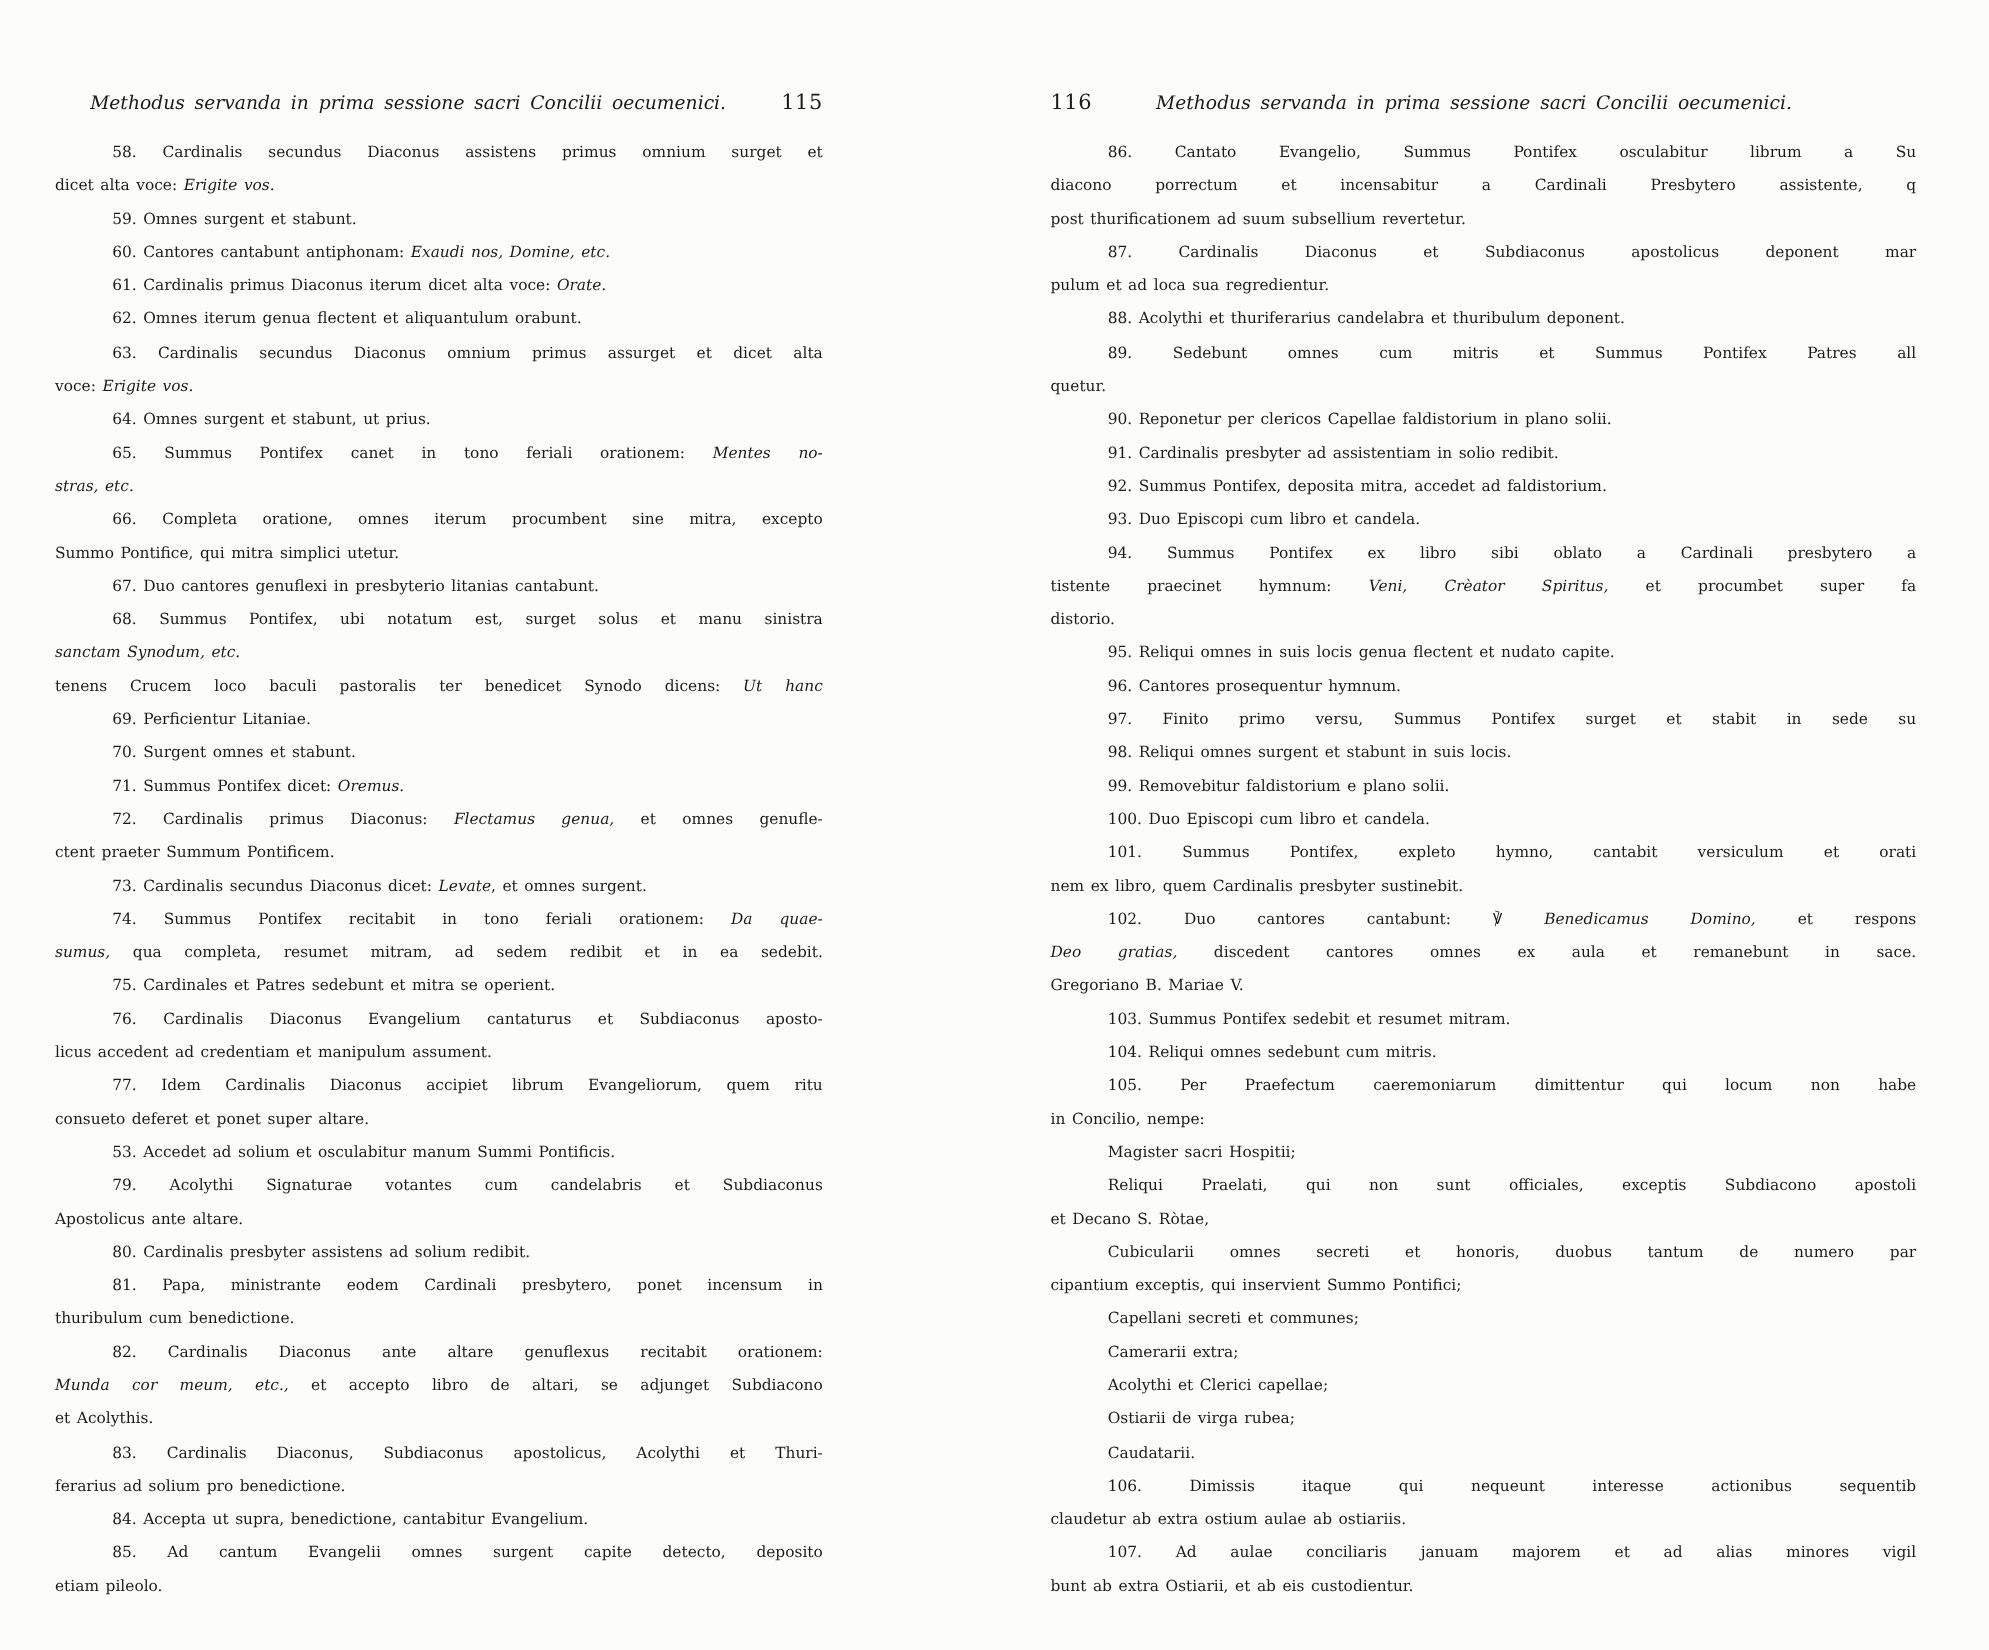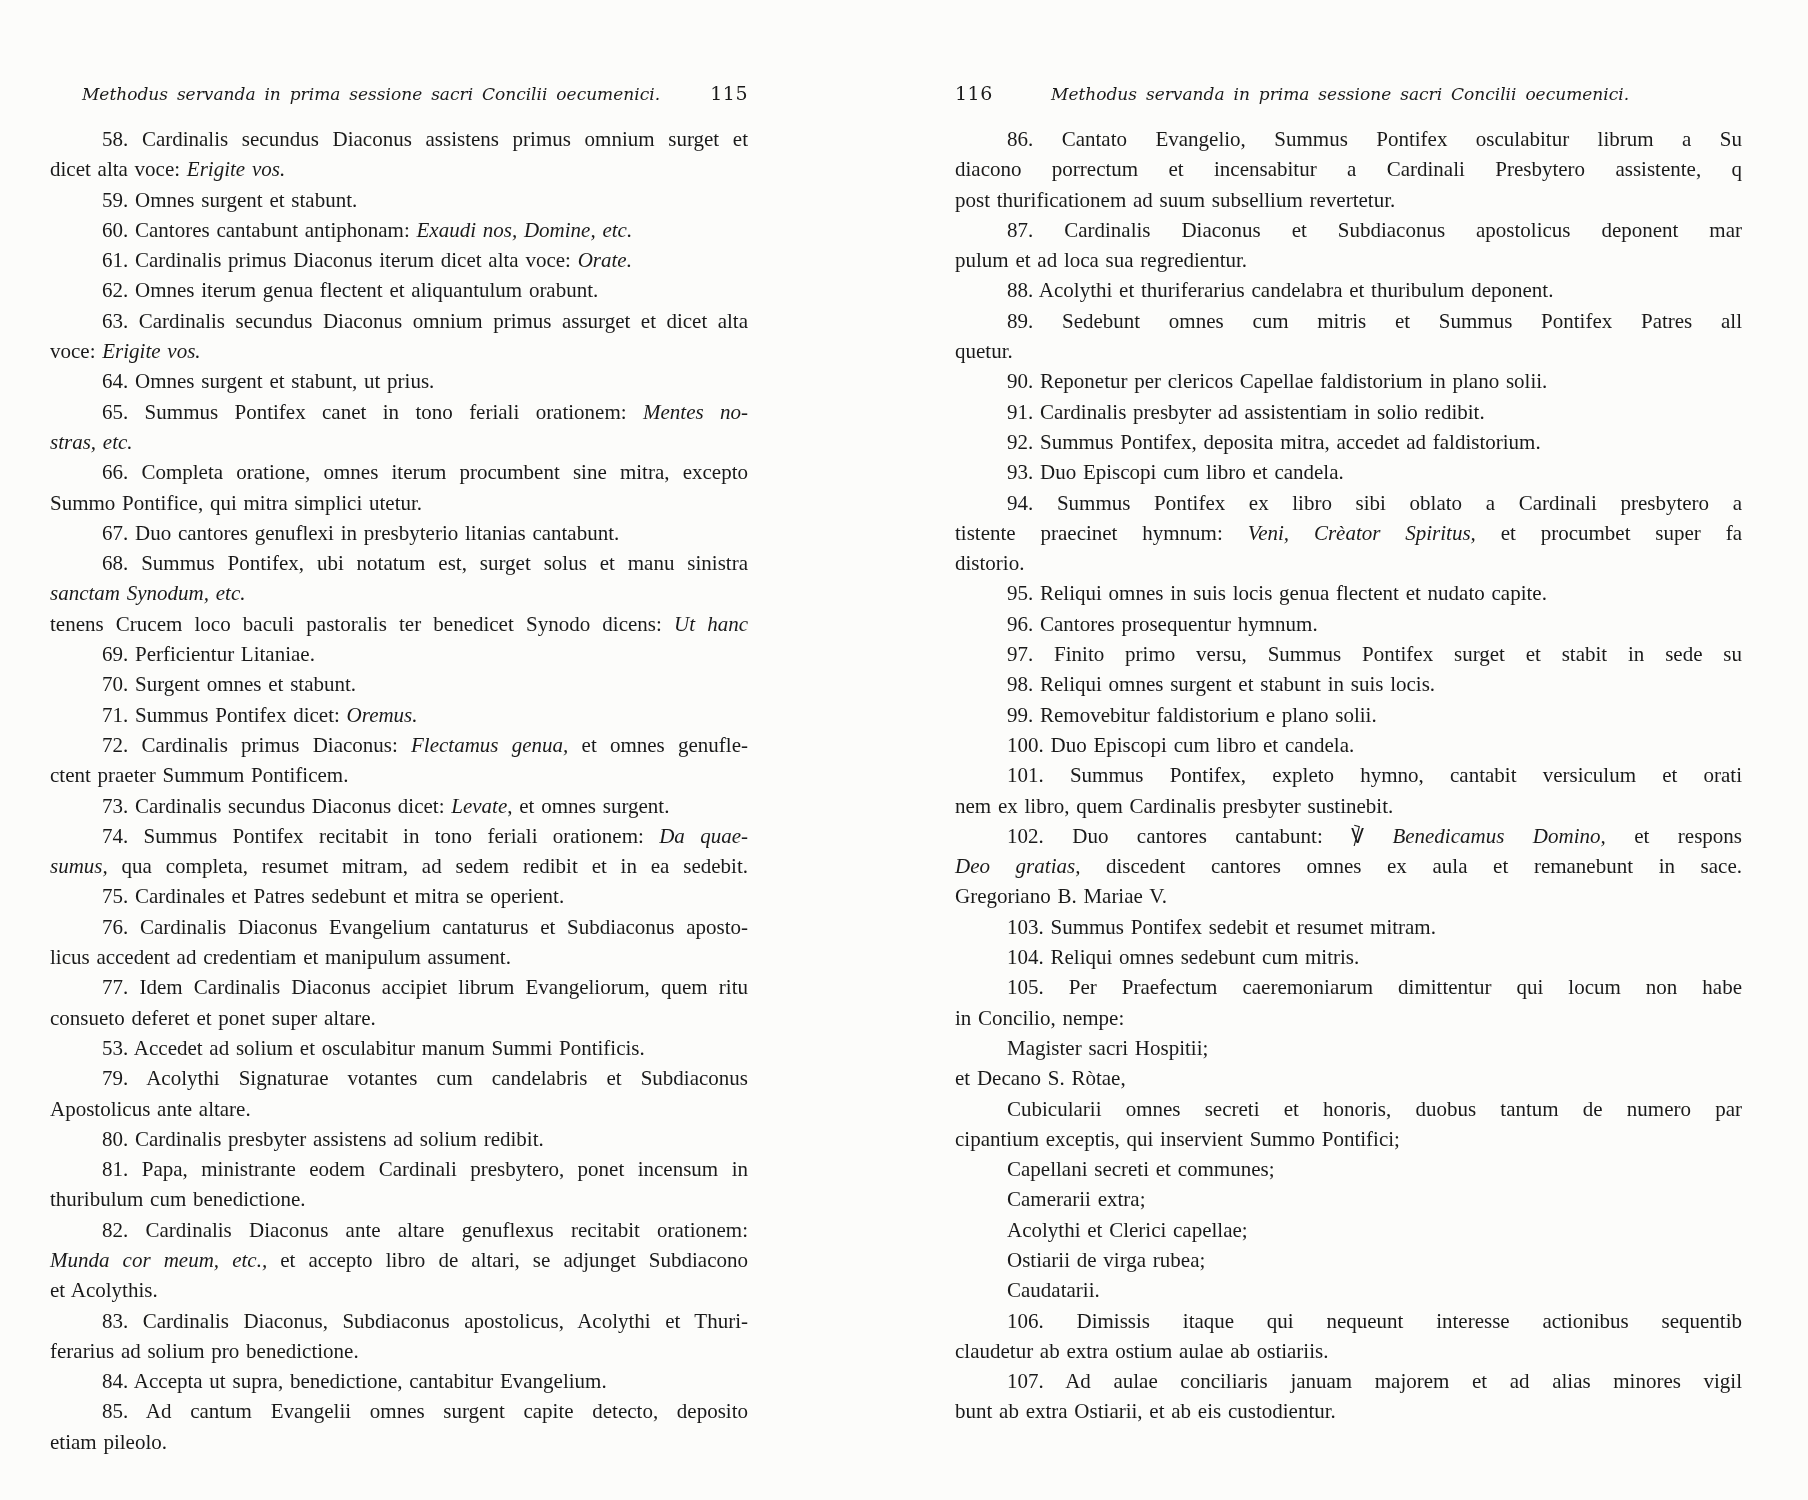--- a/index.html
+++ b/index.html
@@ -32,24 +32,23 @@
     font-weight: normal;
     font-size: 19px;
     letter-spacing: 0.5px;
   }
   .header-left  .pnum { position: absolute; right: 0; top: -2px; }
   .header-right .pnum { position: absolute; left: 0;  top: -2px; }
 
   .page-body {
     position: absolute;
     top: 124px;
-    font-size: 21px;
+    font-size: 14px;
     line-height: 30.3px;
     word-spacing: 1.5px;
-    font-family: Liberation Serif, serif;
   }
   .body-left  { left: 50px;  width: 698px; }
   .body-right { left: 955px; width: 787px; }
 
   .line {
     height: 30.3px;
     overflow: visible;
     text-align: left;
   }
   .line.just {
@@ -149,20 +148,21 @@
         <div class="line ind just"><span>101. Summus Pontifex, expleto hymno, cantabit versiculum et orati</span></div>
         <div class="line"><span>nem ex libro, quem Cardinalis presbyter sustinebit.</span></div>
         <div class="line ind just"><span>102. Duo cantores cantabunt: ℣ </span><i>Benedicamus Domino,</i><span> et respons</span></div>
         <div class="line just"><i>Deo gratias,</i><span> discedent cantores omnes ex aula et remanebunt in sace.</span></div>
         <div class="line"><span>Gregoriano B. Mariae V.</span></div>
         <div class="line ind"><span>103. Summus Pontifex sedebit et resumet mitram.</span></div>
         <div class="line ind"><span>104. Reliqui omnes sedebunt cum mitris.</span></div>
         <div class="line ind just"><span>105. Per Praefectum caeremoniarum dimittentur qui locum non habe</span></div>
         <div class="line"><span>in Concilio, nempe:</span></div>
         <div class="line ind"><span>Magister sacri Hospitii;</span></div>
+        <div class="line ind just"><span>Reliqui Praelati, qui non sunt officiales, exceptis Subdiacono apostoli</span></div>
         <div class="line"><span>et Decano S. Ròtae,</span></div>
         <div class="line ind just"><span>Cubicularii omnes secreti et honoris, duobus tantum de numero par</span></div>
         <div class="line"><span>cipantium exceptis, qui inservient Summo Pontifici;</span></div>
         <div class="line ind"><span>Capellani secreti et communes;</span></div>
         <div class="line ind"><span>Camerarii extra;</span></div>
         <div class="line ind"><span>Acolythi et Clerici capellae;</span></div>
         <div class="line ind"><span>Ostiarii de virga rubea;</span></div>
         <div class="line ind"><span>Caudatarii.</span></div>
         <div class="line ind just"><span>106. Dimissis itaque qui nequeunt interesse actionibus sequentib</span></div>
         <div class="line"><span>claudetur ab extra ostium aulae ab ostiariis.</span></div>

